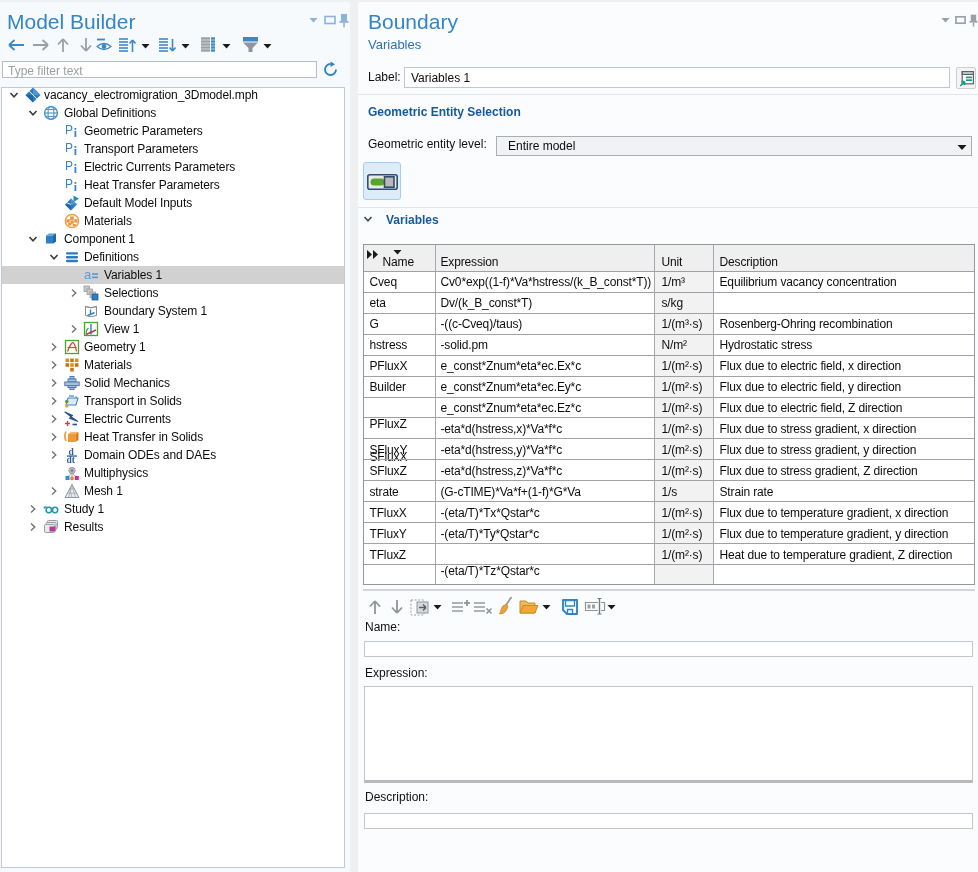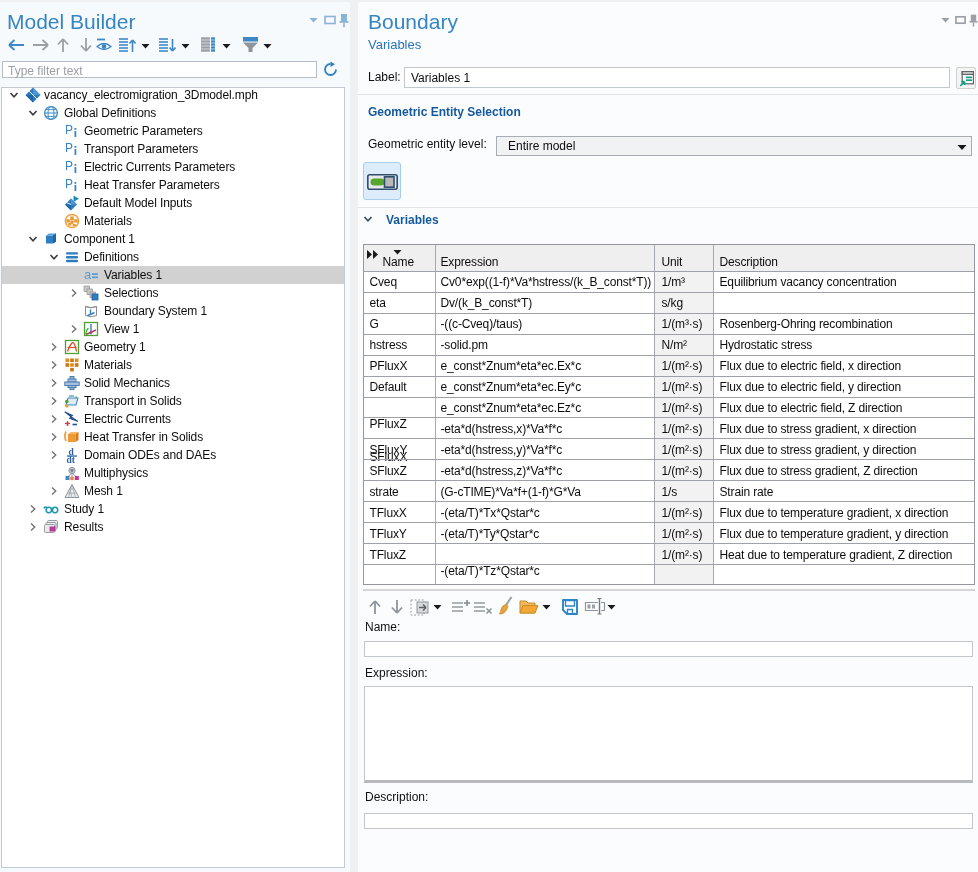--- a/index.html
+++ b/index.html
@@ -511,21 +511,21 @@
 <div class="tcell" style="left:5.5px; top:93.2px;">hstress</div>
 <div class="tcell" style="left:76.5px; top:93.2px;">-solid.pm</div>
 <div class="tcell" style="left:297.5px; top:93.2px;">N/m²</div>
 <div class="tcell" style="left:355.5px; top:93.2px;">Hydrostatic stress</div>
 <div class="td-line" style="top:109.6px;"></div>
 <div class="tcell" style="left:5.5px; top:114.1px;">PFluxX</div>
 <div class="tcell" style="left:76.5px; top:114.1px;">e_const*Znum*eta*ec.Ex*c</div>
 <div class="tcell" style="left:297.5px; top:114.1px;">1/(m²·s)</div>
 <div class="tcell" style="left:355.5px; top:114.1px;">Flux due to electric field, x direction</div>
 <div class="td-line" style="top:130.6px;"></div>
-<div class="tcell" style="left:5.5px; top:135.1px;">Default</div>
+<div class="tcell" style="left:5.5px; top:135.1px;">Builder</div>
 <div class="tcell" style="left:76.5px; top:135.1px;">e_const*Znum*eta*ec.Ey*c</div>
 <div class="tcell" style="left:297.5px; top:135.1px;">1/(m²·s)</div>
 <div class="tcell" style="left:355.5px; top:135.1px;">Flux due to electric field, y direction</div>
 <div class="td-line" style="top:151.5px;"></div>
 <div class="tcell" style="left:5.5px; top:172px;">PFluxZ</div>
 <div class="tcell" style="left:76.5px; top:156.0px;">e_const*Znum*eta*ec.Ez*c</div>
 <div class="tcell" style="left:297.5px; top:156.0px;">1/(m²·s)</div>
 <div class="tcell" style="left:355.5px; top:156.0px;">Flux due to electric field, Z direction</div>
 <div class="td-line" style="top:172.4px;"></div>
 <div class="tcell" style="left:5.5px; top:176.9px;margin-top:28px;">SFluxX</div>

